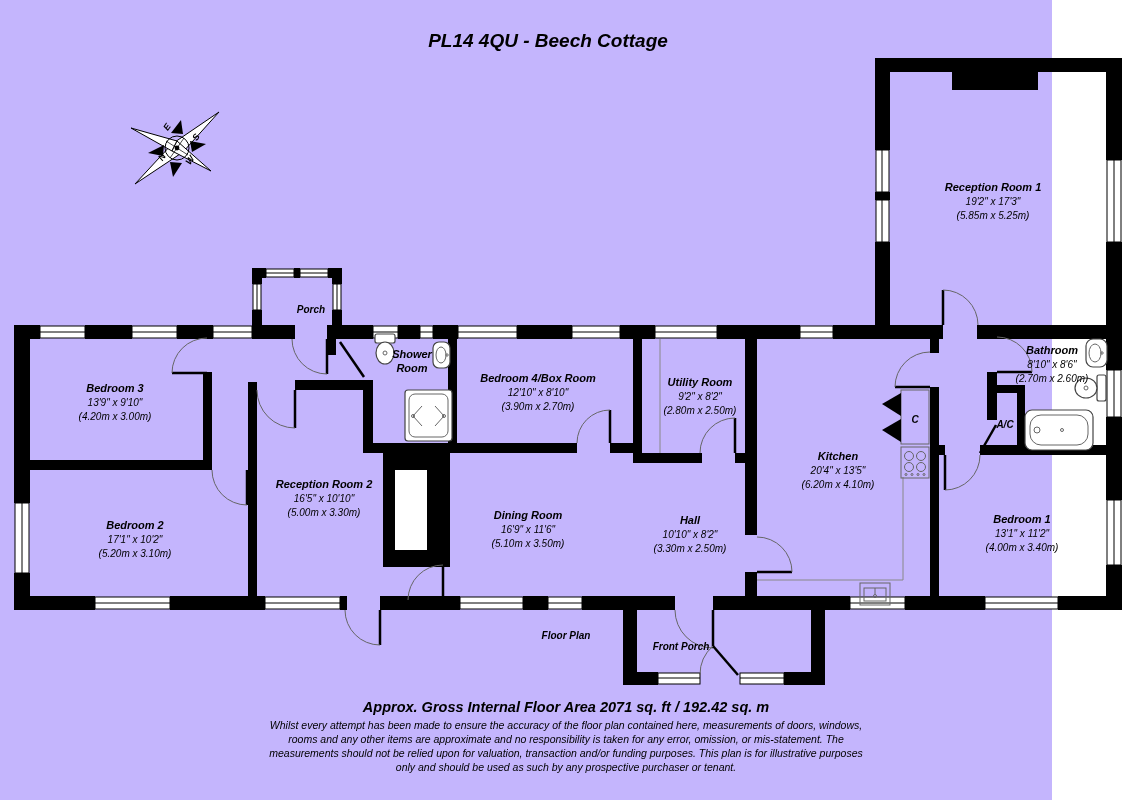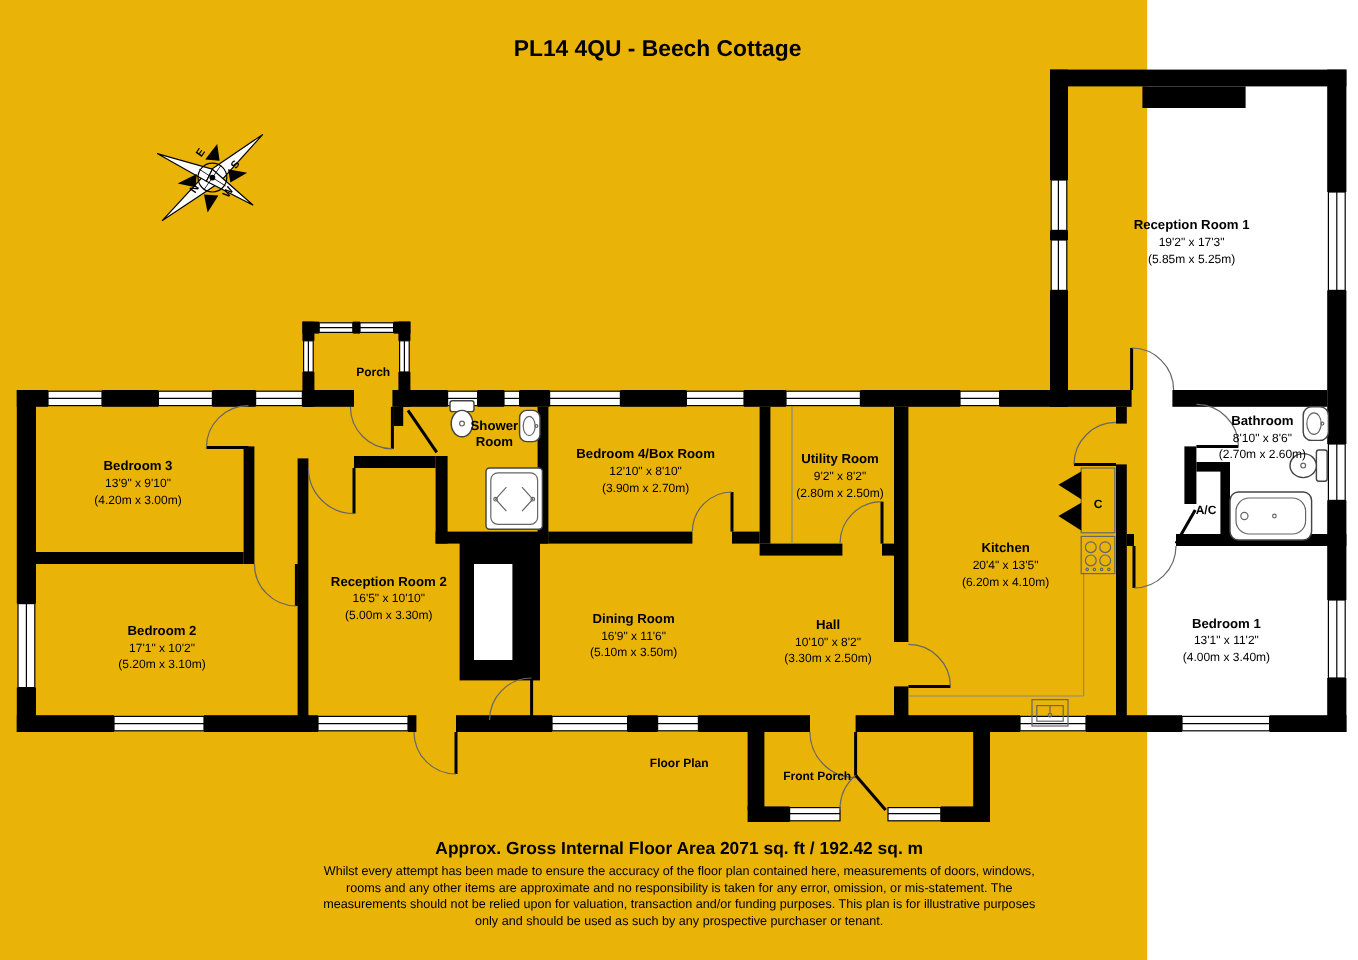--- a/index.html
+++ b/index.html
@@ -1,16 +1,16 @@
 <!DOCTYPE html>
 <html><head>
 <meta charset="utf-8">
 <style>
   html,body{margin:0;padding:0;background:#ffffff;}
-  .page{position:relative;width:956px;height:800px;background:#eab308;font-family:"Liberation Sans",sans-serif;}
+  .page{position:relative;width:1052px;height:800px;background:#c4b5fd;font-family:"Liberation Sans",sans-serif;font-style:italic;}
   svg{display:block;}
   .wall{fill:#000;}
   .win{fill:#fff;stroke:#000;stroke-width:1;}
   .winline{stroke:#000;stroke-width:1;}
   .thin{stroke:#888;stroke-width:1;fill:none;}
   .fix{fill:#fff;stroke:#444;stroke-width:1.2;}
   .fixthin{fill:none;stroke:#666;stroke-width:1;}
   .arc{fill:none;stroke:#666;stroke-width:1;}
   .leaf{stroke:#000;stroke-width:2.5;}
   .rn{font-size:11px;font-weight:bold;fill:#000;text-anchor:middle;}

